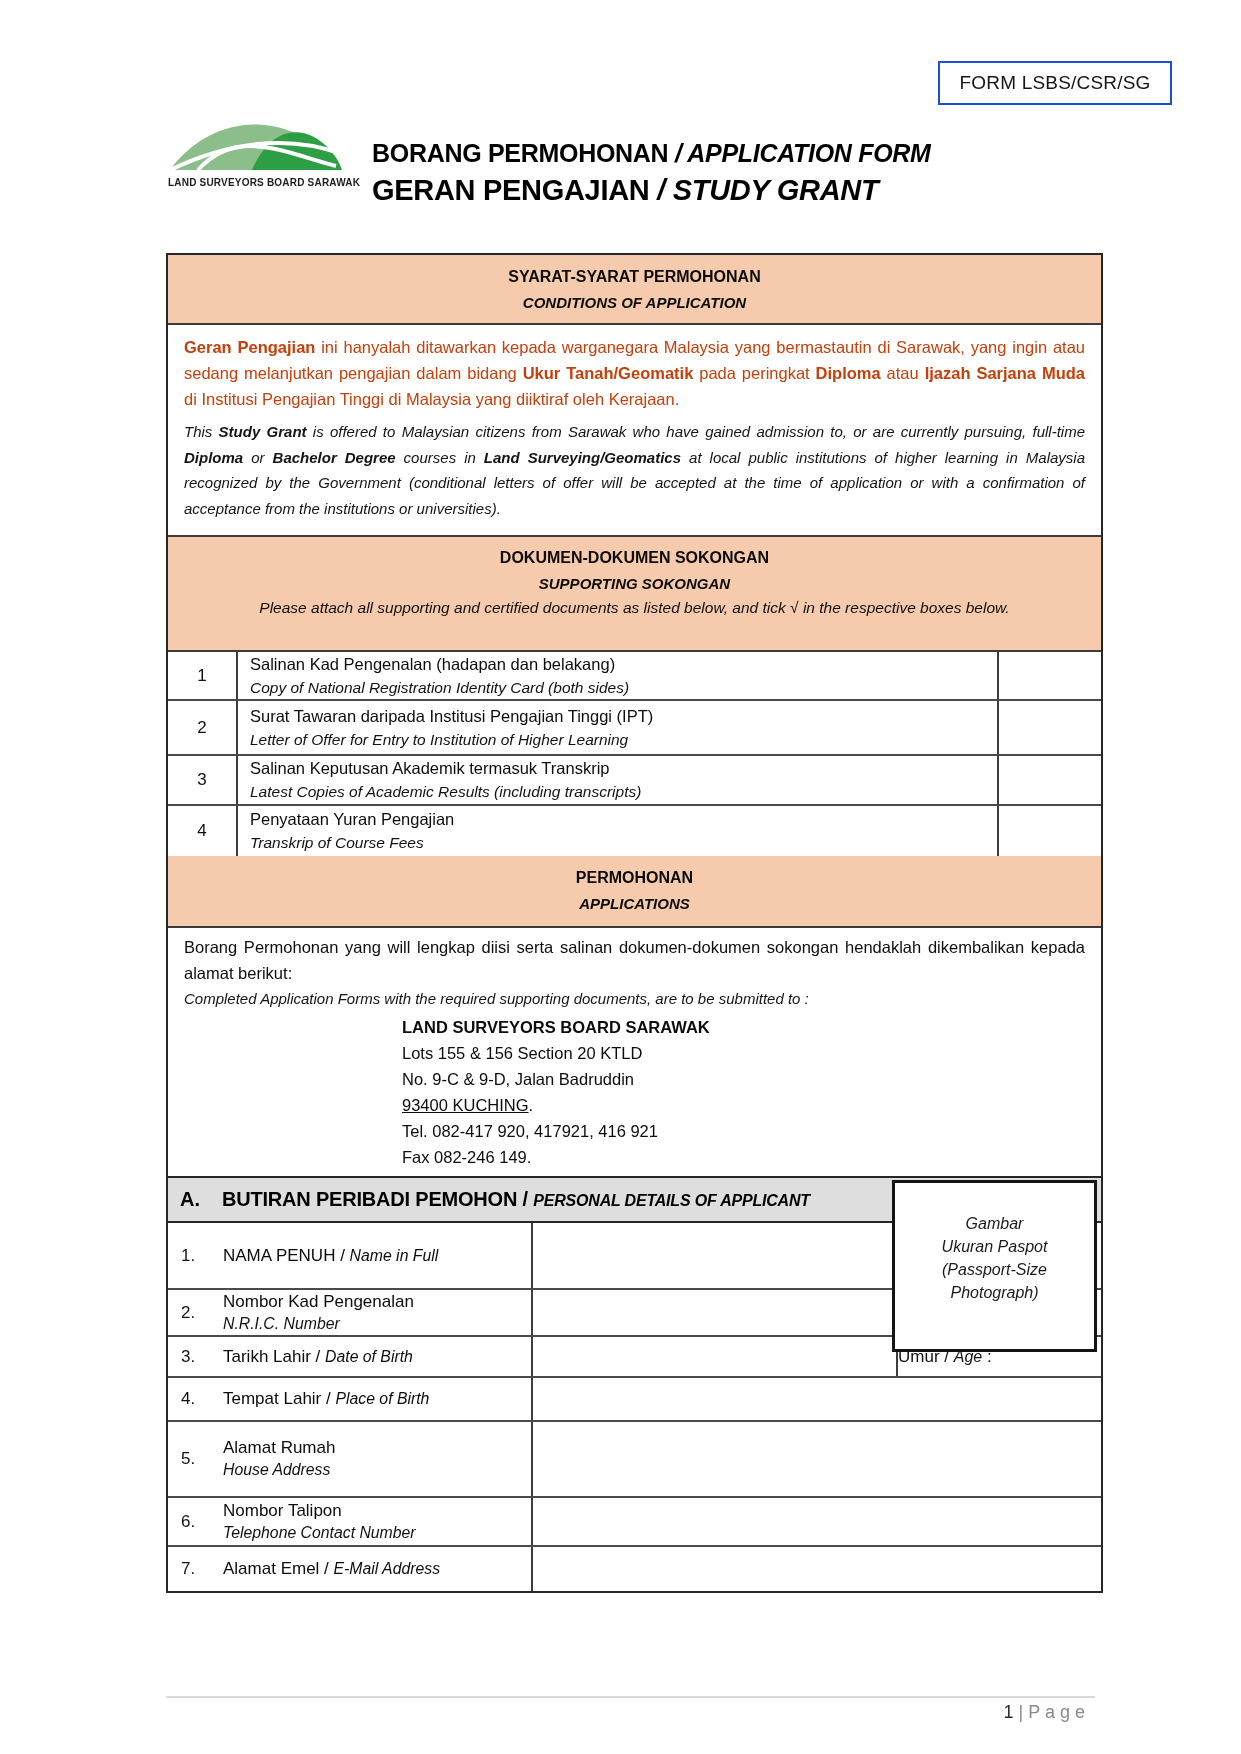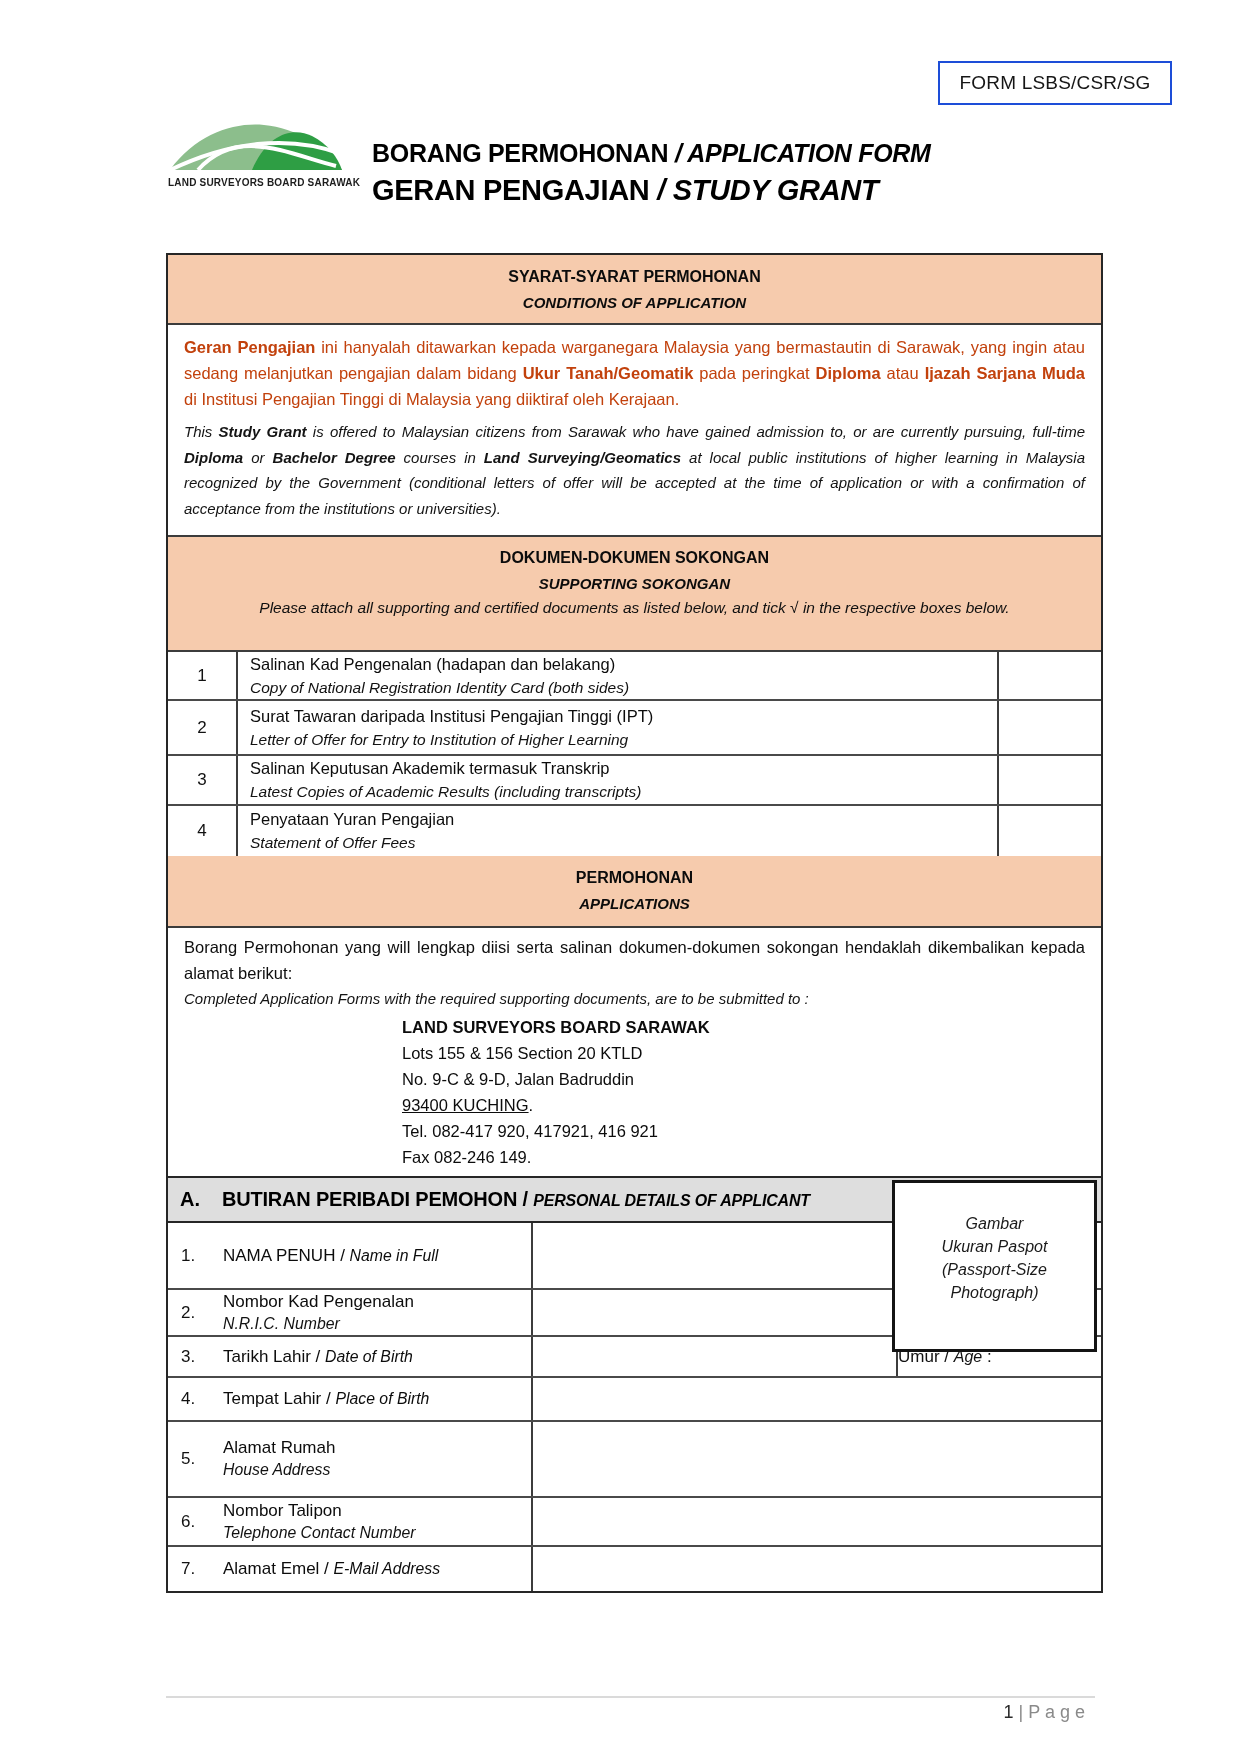--- a/index.html
+++ b/index.html
@@ -155,21 +155,21 @@
       <div class="doc-text">
         <div class="doc-my">Salinan Keputusan Akademik termasuk Transkrip</div>
         <div class="doc-en">Latest Copies of Academic Results (including transcripts)</div>
       </div>
       <div class="doc-tick"></div>
     </div>
     <div class="doc-row r4">
       <div class="doc-no">4</div>
       <div class="doc-text">
         <div class="doc-my">Penyataan Yuran Pengajian</div>
-        <div class="doc-en">Statement of Offer Fees</div>
+        <div class="doc-en">Transkrip of Course Fees</div>
       </div>
       <div class="doc-tick"></div>
     </div>
 
     <div class="sect peach permohonan-head">
       <div class="head-my">PERMOHONAN</div>
       <div class="head-en">APPLICATIONS</div>
     </div>
 
     <div class="sect permohonan-body">

